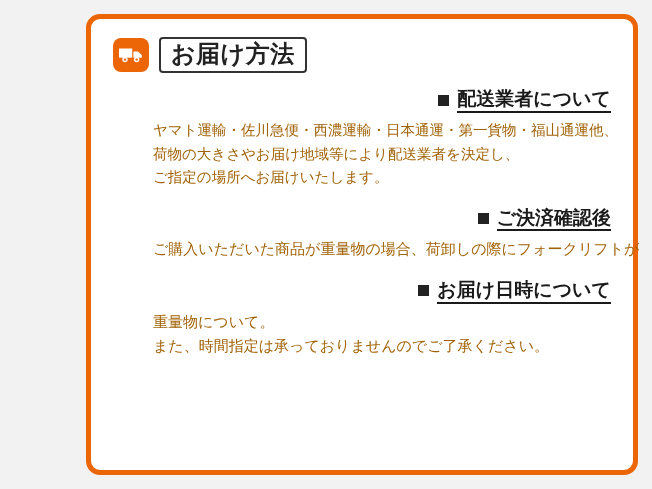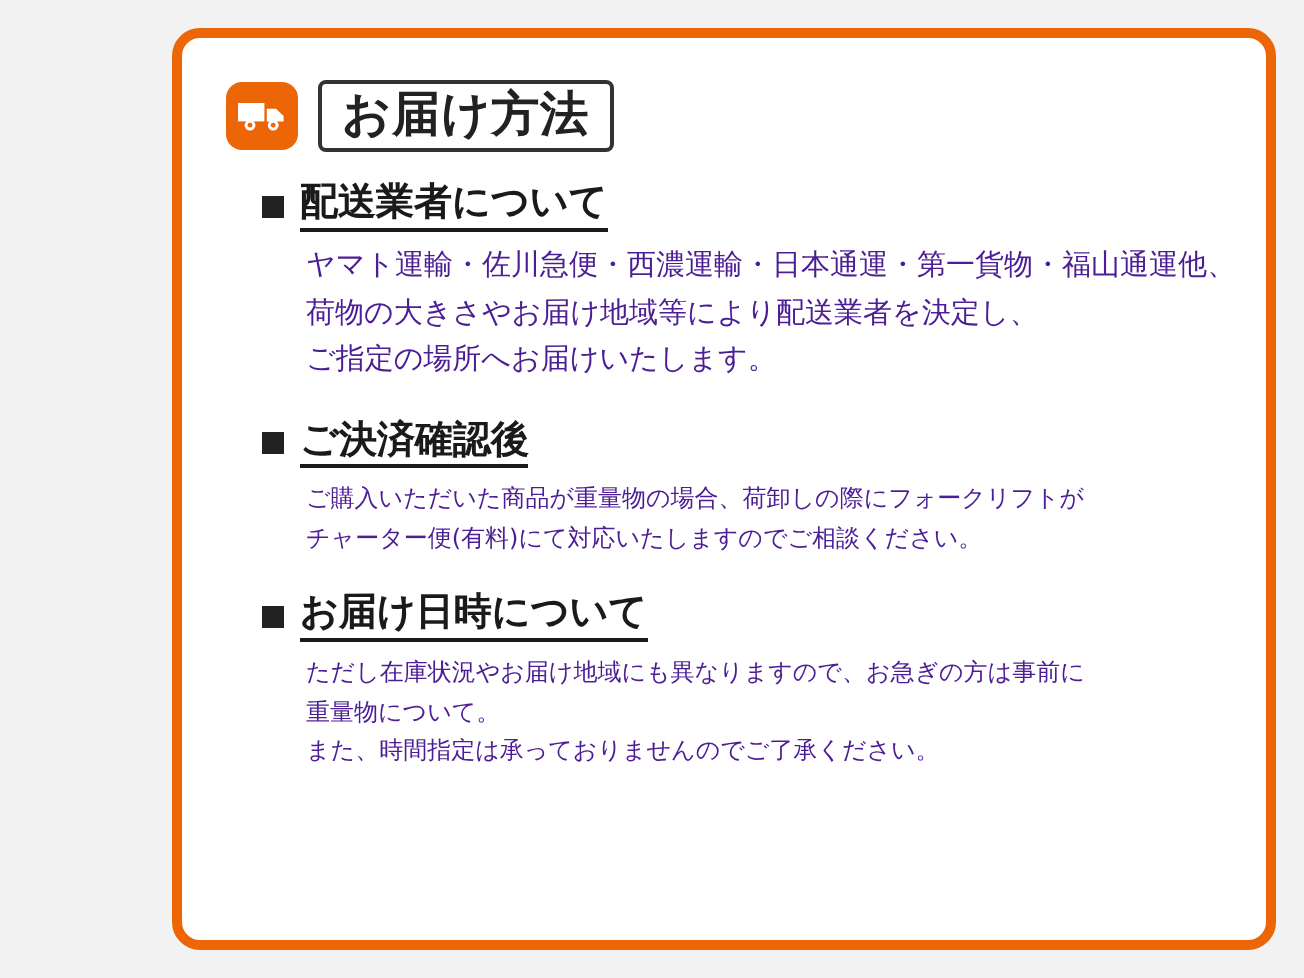--- a/index.html
+++ b/index.html
@@ -25,22 +25,21 @@
     left: 86px;
     top: 14px;
     width: 552px;
     height: 461px;
     box-sizing: border-box;
     background: #ffffff;
     border: 5px solid #ec6608;
     border-radius: 14px;
   }
   .panel-inner {
-    padding: 6px 22px 10px 22px;
-    margin-top: 15px;
+    padding: 18px 22px 10px 22px;
   }
   
   .header {
     display: flex;
     align-items: center;
     gap: 10px;
     margin-bottom: 14px;
   }
   .truck-badge {
     width: 36px;
@@ -69,20 +68,21 @@
   }
   
   .section { margin-bottom: 16px; }
   .section:last-child { margin-bottom: 0; }
   .sec-head {
     display: flex;
     align-items: center;
     gap: 8px;
     margin-bottom: 6px;
     margin-left: 18px;
+    justify-content: flex-end;
   }
   .sec-marker {
     width: 11px;
     height: 11px;
     background: #222222;
     flex: 0 0 auto;
   }
   .sec-title {
     font-size: 19px;
     font-weight: bold;
@@ -91,25 +91,25 @@
     padding-bottom: 1px;
     line-height: 1.2;
     white-space: nowrap;
   }
   .sec-body {
     margin-left: 40px;
     margin-right: 8px;
   }
   .line {
     font-size: 14.5px;
-    color: #4c1d95;
+    color: #a16207;
     line-height: 1.62;
     white-space: nowrap;
   }
-  .sec-body.tight .line { font-size: 12px; }
+  .sec-body.tight .line { font-size: 15px; }
 </style>
 </head>
 <body>
 
 <div class="page">
   <div class="panel">
     <div class="panel-inner">
 
       <div class="header">
         <span class="truck-badge">
@@ -139,31 +139,29 @@
         </div>
       </div>
 
       <div class="section">
         <div class="sec-head">
           <span class="sec-marker"></span>
           <span class="sec-title">ご決済確認後</span>
         </div>
         <div class="sec-body tight">
           <div class="line">ご購入いただいた商品が重量物の場合、荷卸しの際にフォークリフトが</div>
-          <div class="line">チャーター便(有料)にて対応いたしますのでご相談ください。</div>
         </div>
       </div>
 
       <div class="section">
         <div class="sec-head">
           <span class="sec-marker"></span>
           <span class="sec-title">お届け日時について</span>
         </div>
         <div class="sec-body tight">
-          <div class="line">ただし在庫状況やお届け地域にも異なりますので、お急ぎの方は事前に</div>
           <div class="line">重量物について。</div>
           <div class="line">また、時間指定は承っておりませんのでご了承ください。</div>
         </div>
       </div>
 
     </div>
   </div>
 </div>
 
 </body></html>

